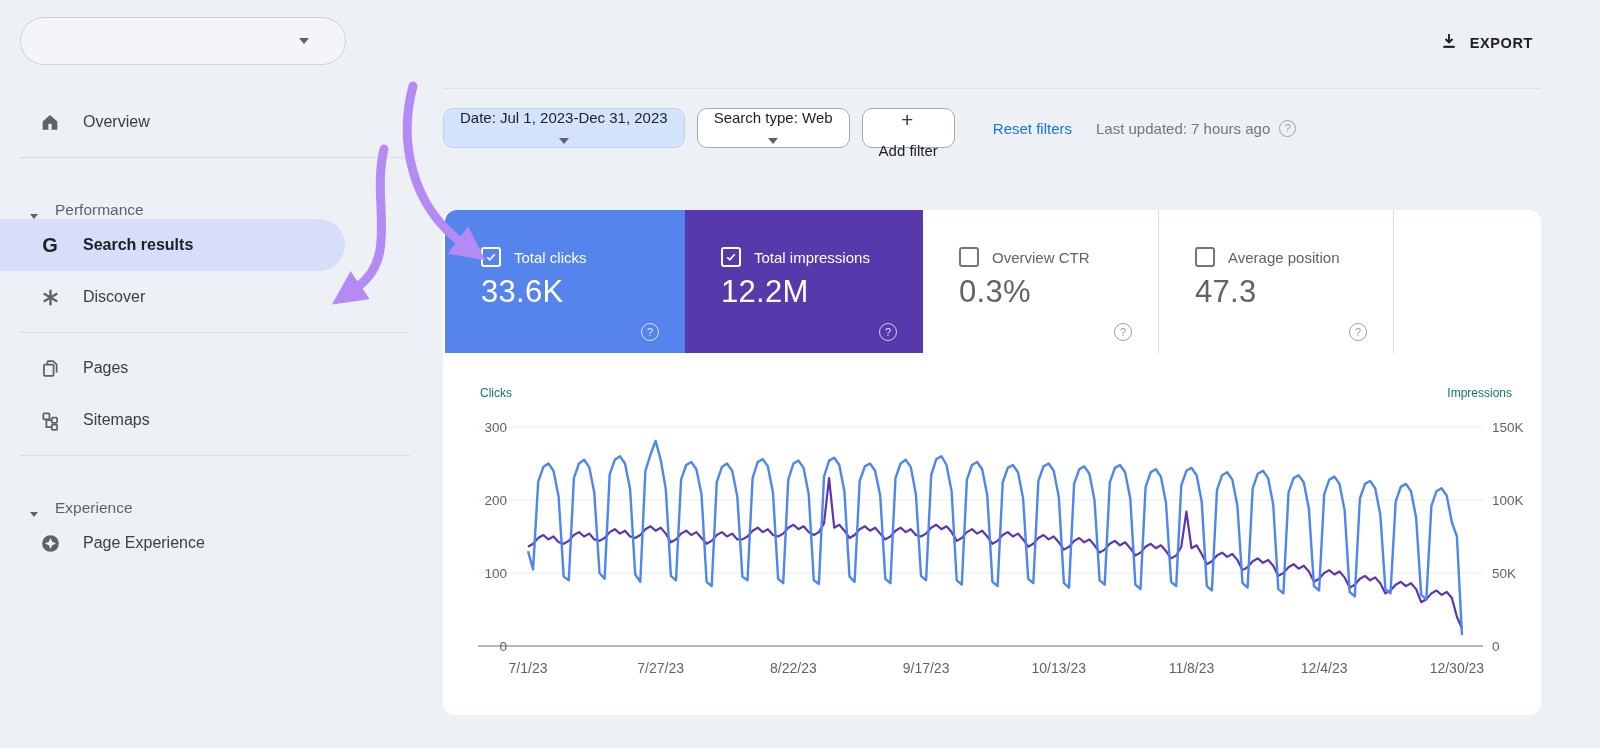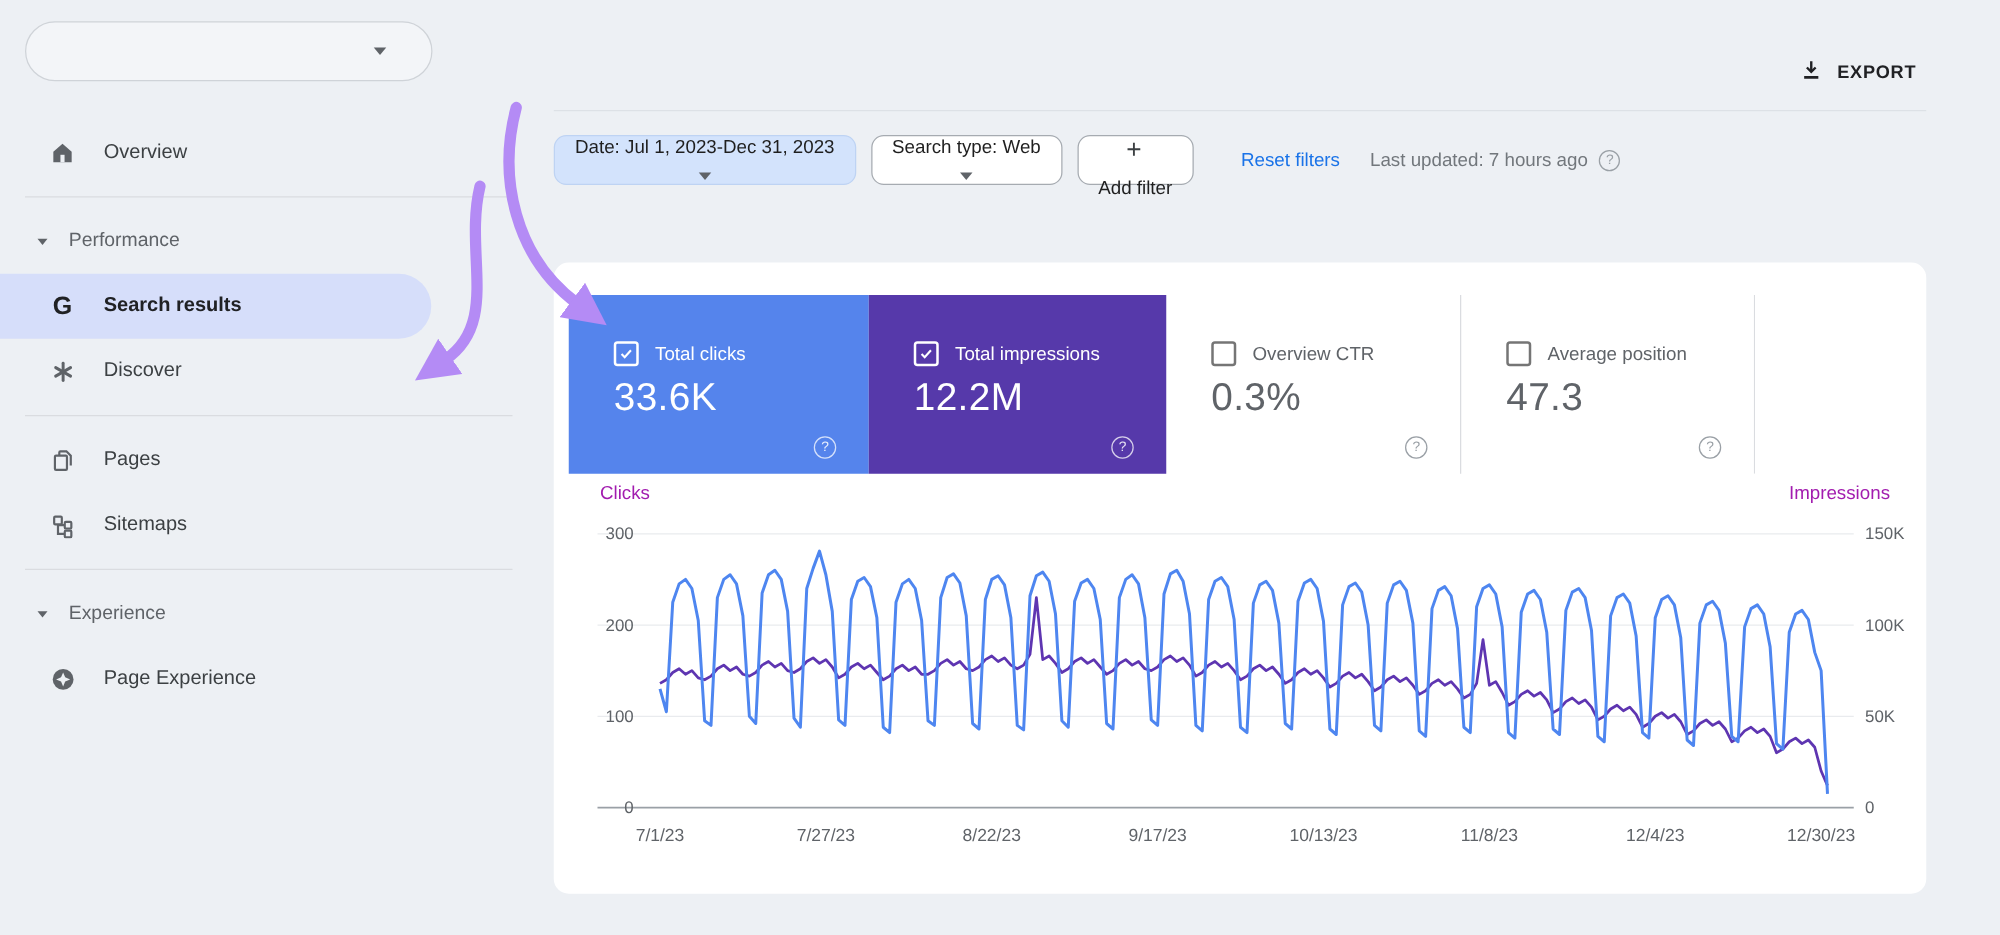--- a/index.html
+++ b/index.html
@@ -6,56 +6,56 @@
   body{width:1600px;height:748px;background:#edf0f4;font-family:"Liberation Sans",sans-serif;position:relative;overflow:hidden;color:#3c4043;}
   
   .sidebar{position:absolute;left:0;top:0;width:430px;height:748px;}
   .property-selector{position:absolute;left:20px;top:17px;width:324px;height:46px;border:1px solid #cfd3d8;border-radius:24px;cursor:pointer;background:#f3f5f8;}
   .property-selector .caret{position:absolute;right:36px;top:20px;}
   .caret{width:0;height:0;border-left:5px solid transparent;border-right:5px solid transparent;border-top:6px solid #5f6368;}
   .nav{position:absolute;top:96px;left:0;width:430px;}
   .nav-item{height:52px;display:flex;align-items:center;padding-left:38px;gap:21px;font-size:16px;color:#3c4043;cursor:pointer;box-sizing:border-box;}
   .nav-item .nicon{width:24px;height:24px;display:flex;align-items:center;justify-content:center;flex:0 0 24px;}
   .nav-item.active{background:#d6defa;width:345px;border-radius:0 26px 26px 0;font-weight:bold;color:#202124;}
-  .section-header{height:52px;display:flex;align-items:center;padding-left:30px;gap:17px;font-size:15.5px;color:#5f6368;cursor:pointer;}
+  .section-header{height:52px;display:flex;align-items:flex-end;padding-left:30px;gap:17px;font-size:15.5px;color:#5f6368;cursor:pointer;}
   .section-header .caret{border-left-width:4.5px;border-right-width:4.5px;border-top-width:5.5px;}
   .sdivider{height:1px;background:#dadce0;margin:9px 20px;}
   .gicon{font-weight:bold;font-size:20px;color:#202124;line-height:1;}
   
   .main{position:absolute;left:443px;top:0;width:1098px;height:748px;}
   .page-title{position:absolute;left:7px;top:33px;font-size:22px;color:#202124;}
-  .export-btn{position:absolute;right:8px;top:46px;display:flex;align-items:center;gap:11px;font-size:14.5px;font-weight:bold;letter-spacing:.6px;color:#202124;cursor:pointer;}
+  .export-btn{position:absolute;right:8px;top:31px;display:flex;align-items:center;gap:11px;font-size:14.5px;font-weight:bold;letter-spacing:.6px;color:#202124;cursor:pointer;}
   .header-divider{position:absolute;top:88px;left:0;right:0;height:1px;background:#dde1e6;}
   .filter-row{position:absolute;top:108px;left:0;display:flex;align-items:center;}
   .chip{height:40px;border-radius:10px;display:flex;align-items:center;padding:0 16px;font-size:15px;font-weight:500;color:#1f1f1f;cursor:pointer;box-sizing:border-box;gap:12px;background:#fff;border:1px solid #a6abb1;margin-right:12px;white-space:nowrap;flex-direction:column;}
   .chip.date{background:#d3e3fc;border-color:#bed3f3;}
   .chip .plus{font-size:21px;font-weight:400;color:#3c4043;line-height:1;margin-right:2px;}
   .reset-link{margin-left:26px;color:#1a73e8;font-size:15px;font-weight:500;cursor:pointer;white-space:nowrap;}
   .last-updated{margin-left:24px;color:#72777c;font-size:15px;display:flex;align-items:center;gap:9px;white-space:nowrap;}
   
   .panel{position:absolute;left:0;top:210px;width:1098px;height:505px;background:#fff;border-radius:12px;}
-  .cards{position:absolute;top:0;left:12px;height:143px;display:flex;width:1098px;margin-top:26px;}
+  .cards{position:absolute;top:0;left:2px;height:143px;display:flex;width:1098px;}
   .metric-card{position:relative;height:143px;box-sizing:border-box;cursor:pointer;}
   .card-clicks{width:240px;background:#5584ec;border-radius:12px 0 0 0;}
   .card-imps{width:238px;background:#5639aa;}
   .card-ctr{width:235px;}
   .card-pos{width:235px;border-left:1px solid #dadce0;}
   .card-empty{flex:1;border-left:1px solid #dadce0;border-radius:0 12px 0 0;}
   .card-head{position:absolute;top:37px;left:36px;display:flex;align-items:center;gap:13px;font-size:15px;}
   .metric-card.colored .card-head{color:#fff;}
   .metric-card.plain .card-head{color:#5f6368;}
   .checkbox{width:16px;height:16px;border:2px solid #757575;border-radius:3px;display:flex;align-items:center;justify-content:center;flex:0 0 16px;}
   .metric-card.colored .checkbox{border-color:#fff;}
   .card-value{position:absolute;top:64px;left:36px;font-size:31px;letter-spacing:.3px;}
   .metric-card.colored .card-value{color:#fff;}
   .metric-card.plain .card-value{color:#5f6368;}
   .help-badge{position:absolute;right:26px;bottom:12px;width:16px;height:16px;border-radius:50%;border:1.6px solid #9aa0a6;color:#9aa0a6;font-size:11px;display:flex;align-items:center;justify-content:center;cursor:pointer;}
   .metric-card.colored .help-badge{border-color:rgba(255,255,255,.75);color:rgba(255,255,255,.85);}
   
-  .axis-label{position:absolute;top:176px;font-size:15px;color:#a21caf;}
+  .axis-label{position:absolute;top:176px;font-size:12px;color:#0f766e;}
   .axis-label.left{left:37px;}
   .axis-label.right{right:29px;}
   .chart-svg{position:absolute;left:0;top:0;width:1098px;height:505px;}
   
   .overlay{position:absolute;left:0;top:0;width:1600px;height:748px;pointer-events:none;}
   svg .st{stroke:#5f6368;fill:none;stroke-width:2;}
 </style>
 </head>
 <body>
 

